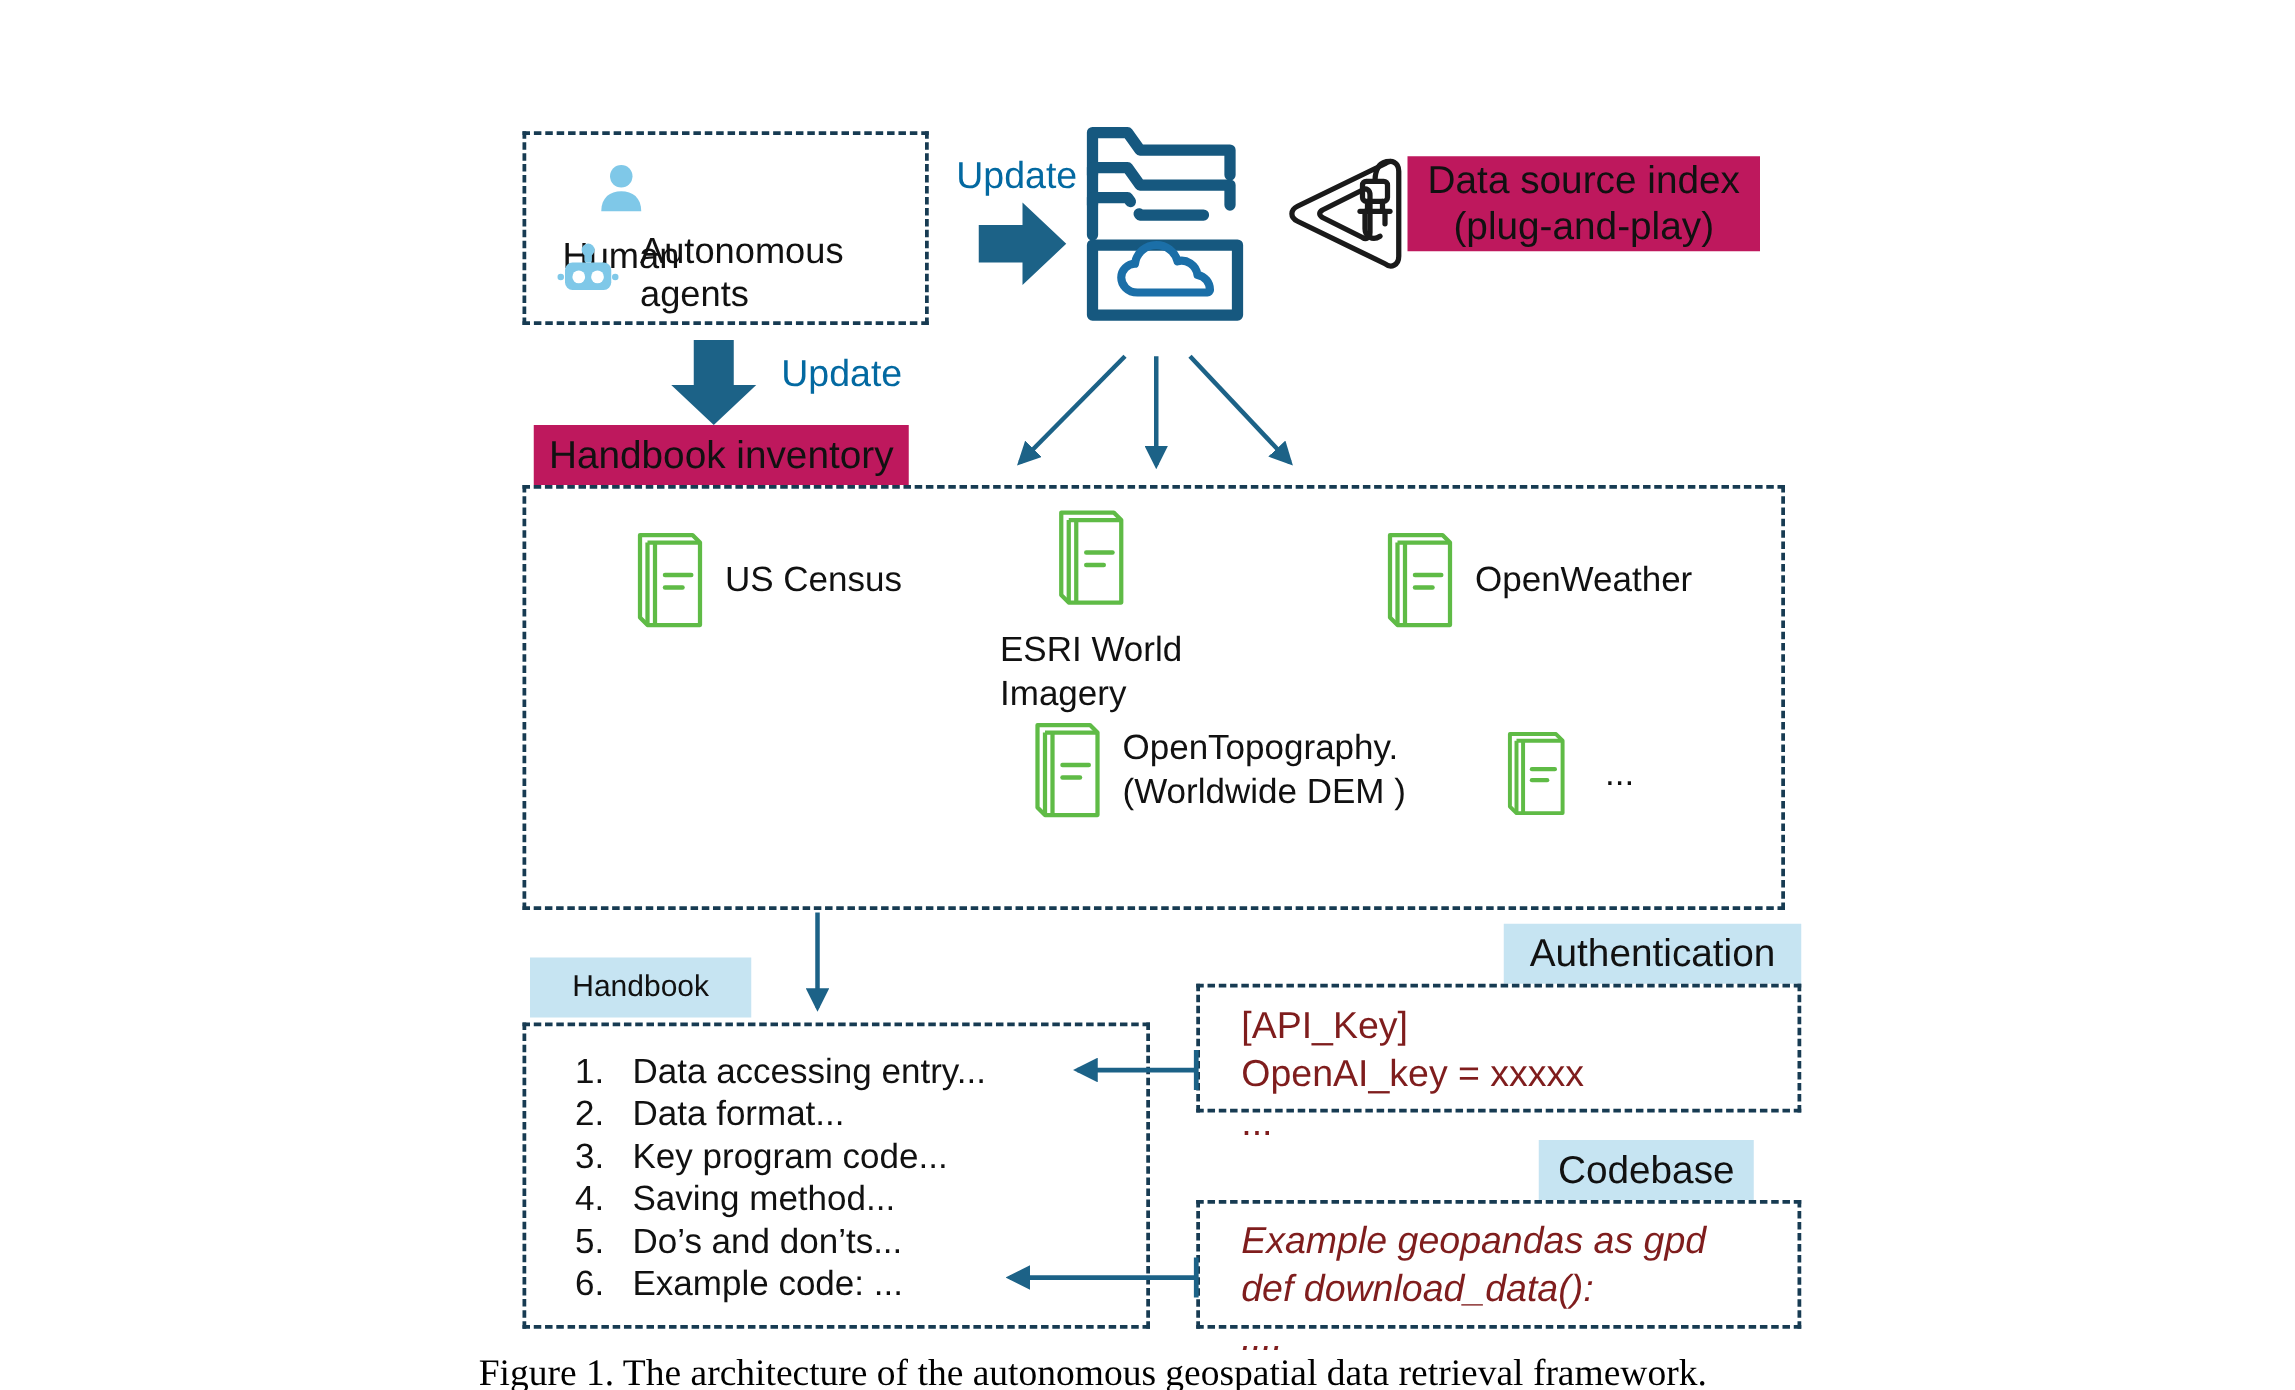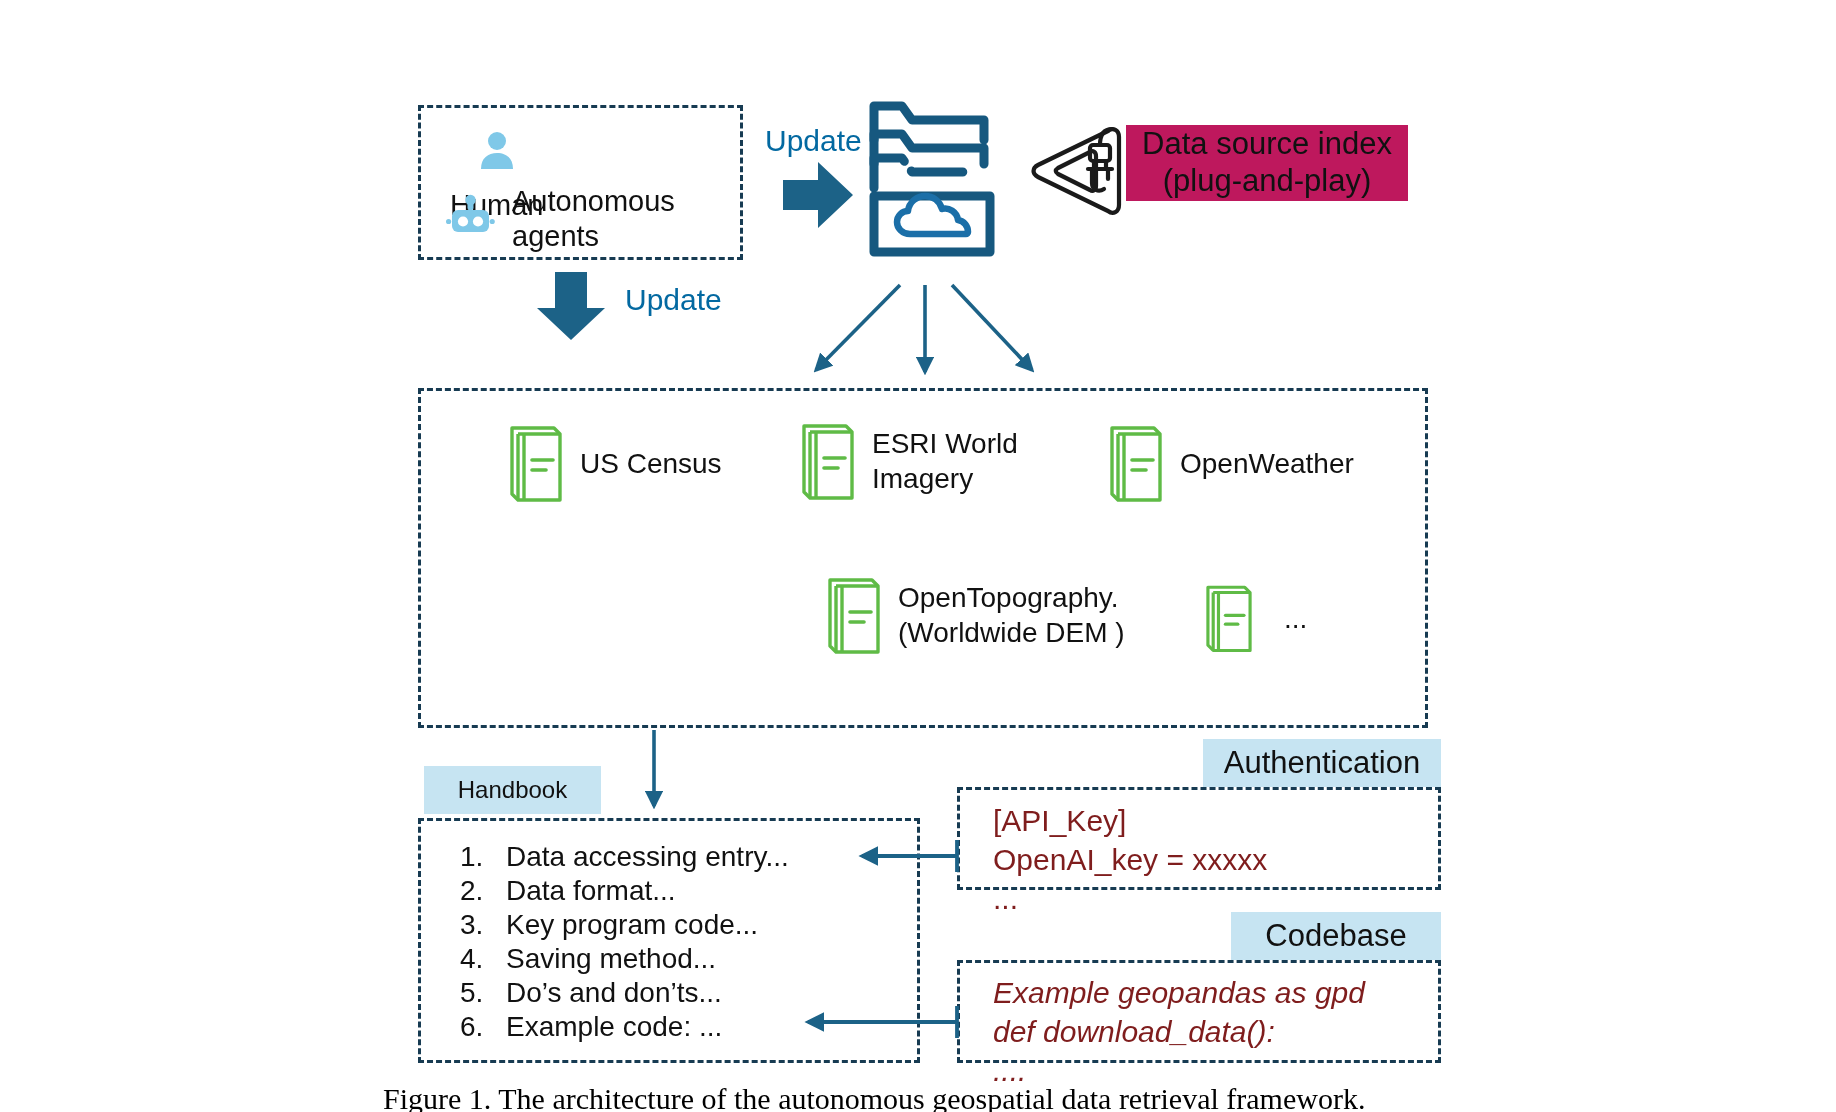--- a/index.html
+++ b/index.html
@@ -180,41 +180,42 @@
         <path d="M88 54 L88 64"></path>
       </g>
     </svg>
   </div>
 
   <div class="hl hl-orange" style="left:1126px; top:125px; width:282px; height:76px; flex-direction:column; font-size:31px;">
     <span>Data source index</span>
     <span>(plug-and-play)</span>
   </div>
 
+  <div class="hl hl-orange" style="left:427px; top:340px; width:300px; height:48px; font-size:31px;">Handbook inventory</div>
 
   <div class="dashed-box" style="left:418px; top:388px; width:1010px; height:340px;"></div>
 
   <div class="source-item" style="left:508px; top:422px;">
     <span>
       <svg width="56" height="82" viewBox="0 0 56 82" aria-hidden="true">
         <g fill="none" stroke="#5FBB46" stroke-width="3.4" stroke-linejoin="round">
           <path d="M4 6 L46 6 L52 12 L52 78 L10 78 L4 72 Z"></path>
           <path d="M10 12 L52 12 M10 12 L10 78"></path>
           <path d="M16 12 L16 78"></path>
         </g>
         <g stroke="#5FBB46" stroke-width="3.6" stroke-linecap="round">
           <path d="M24 38 L45 38"></path>
             <path d="M24 48 L38 48"></path>
         </g>
       </svg>
     </span>
     <span class="source-label">US Census</span>
   </div>
 
-  <div class="source-item" style="left:800px; top:420px;">
+  <div class="source-item" style="left:800px; top:404px;flex-direction:column;">
     <span>
       <svg width="56" height="82" viewBox="0 0 56 82" aria-hidden="true">
         <g fill="none" stroke="#5FBB46" stroke-width="3.4" stroke-linejoin="round">
           <path d="M4 6 L46 6 L52 12 L52 78 L10 78 L4 72 Z"></path>
           <path d="M10 12 L52 12 M10 12 L10 78"></path>
           <path d="M16 12 L16 78"></path>
         </g>
         <g stroke="#5FBB46" stroke-width="3.6" stroke-linecap="round">
           <path d="M24 38 L45 38"></path>
             <path d="M24 48 L38 48"></path>
@@ -312,21 +313,21 @@
   <div class="hl hl-blue" style="left:1203px; top:739px; width:238px; height:48px; font-size:31px;">Authentication</div>
 
   <div class="dashed-box" style="left:957px; top:787px; width:484px; height:103px;"></div>
 
   <div class="code-lines" style="left:993px; top:801px;">
     <div>[API_Key]</div>
     <div>OpenAI_key = xxxxx</div>
     <div>...</div>
   </div>
 
-  <div class="hl hl-blue" style="left:1231px; top:912px; width:210px; height:48px; font-size:31px;">Codebase</div>
+  <div class="hl hl-blue" style="left:1231px; top:912px; width:172px; height:48px; font-size:31px;">Codebase</div>
 
   <div class="dashed-box" style="left:957px; top:960px; width:484px; height:103px;"></div>
 
   <div class="code-lines italic" style="left:993px; top:973px;">
     <div>Example geopandas as gpd</div>
     <div>def download_data():</div>
     <div>....</div>
   </div>
 
   <svg class="svg-layer" viewBox="0 0 1836 1112" aria-hidden="true">

